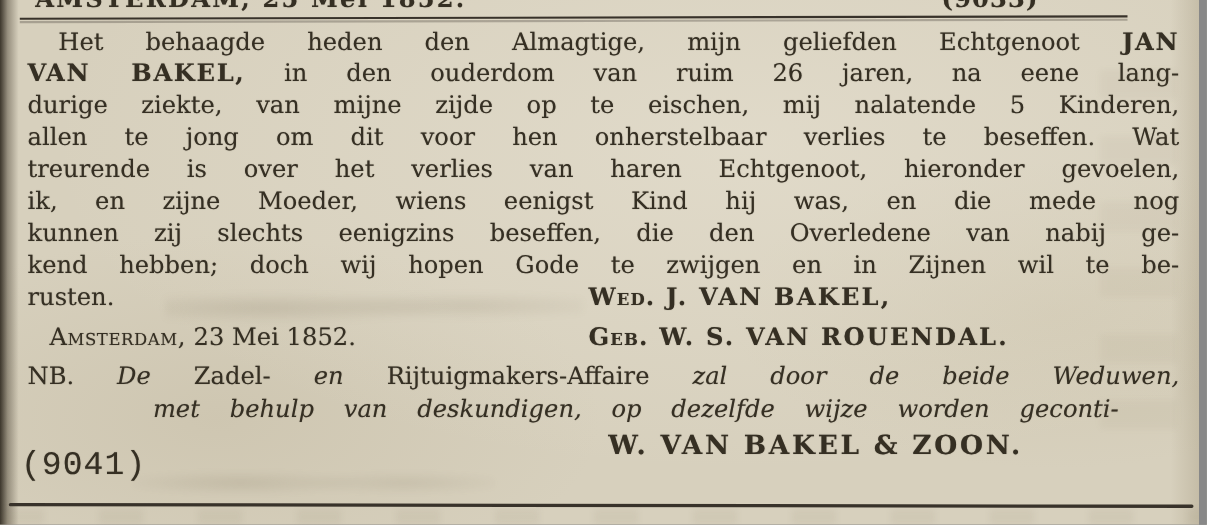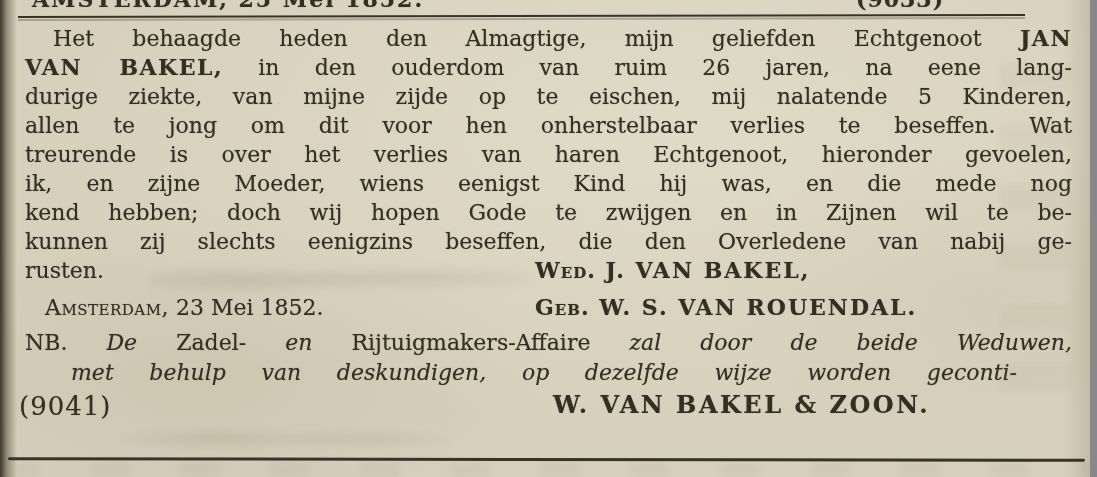--- a/index.html
+++ b/index.html
@@ -34,24 +34,24 @@
   .indent{text-indent:28px;}
   .b{font-weight:bold;letter-spacing:1.5px;}
   .sc{font-variant:small-caps;font-weight:bold;letter-spacing:1px;}
   .scn{font-variant:small-caps;letter-spacing:.5px;}
   .i{font-style:italic;}
   .rel{position:relative;}
   .rpos{position:absolute;left:510px;top:0;white-space:nowrap;}
   .name{font-weight:bold;letter-spacing:2px;}
   .gap10{margin-top:8px;}
   .nb-line{margin-top:6px;text-align:justify;text-align-last:justify;height:30px;}
-  .nb-cont{margin-left:46px;margin-right:55px;text-align:justify;text-align-last:justify;height:30px;font-style:italic;}
+  .nb-cont{margin-left:114px;margin-right:55px;text-align:justify;text-align-last:justify;height:30px;font-style:italic;}
   .nb-end{margin-left:90px;height:30px;font-style:italic;word-spacing:6px;}
   .lastline{position:relative;height:34px;margin-top:2px;}
-  .adnum{position:absolute;left:-6px;top:2px;font-size:26px;letter-spacing:1px;}
+  .adnum{position:absolute;left:-6px;top:20px;font-size:30px;letter-spacing:1px;font-family:Liberation Mono, monospace;}
   .firm{position:absolute;left:528px;top:0;font-weight:bold;font-size:24px;letter-spacing:2.5px;white-space:nowrap;}
   
   .bleed{position:absolute;filter:blur(3px);pointer-events:none;}
   .bleed1{left:150px;top:262px;width:380px;height:36px;opacity:.5;background:
     radial-gradient(60% 55% at 25% 50%, rgba(122,111,88,.38), rgba(0,0,0,0) 72%),
     radial-gradient(55% 50% at 72% 45%, rgba(122,111,88,.30), rgba(0,0,0,0) 70%);}
   .bleed2{left:120px;top:424px;width:330px;height:30px;opacity:.45;background:
     radial-gradient(50% 55% at 30% 50%, rgba(118,107,84,.35), rgba(0,0,0,0) 70%),
     radial-gradient(45% 50% at 75% 50%, rgba(118,107,84,.28), rgba(0,0,0,0) 70%);}
   .bleed3{left:0;top:463px;width:1097px;height:14px;opacity:.35;background:
@@ -73,22 +73,22 @@
   <div class="col">
 
     <div class="jline indent"><span>Het behaagde heden den Almagtige, mijn geliefden Echtgenoot </span><span class="b">JAN</span></div>
 
     <div class="jline"><span class="b">VAN BAKEL,</span><span> in den ouderdom van ruim 26 jaren, na eene lang-</span></div>
 
     <div class="jline">durige ziekte, van mijne zijde op te eischen, mij nalatende 5 Kinderen,</div>
     <div class="jline">allen te jong om dit voor hen onherstelbaar verlies te beseffen. Wat</div>
     <div class="jline">treurende is over het verlies van haren Echtgenoot, hieronder gevoelen,</div>
     <div class="jline">ik, en zijne Moeder, wiens eenigst Kind hij was, en die mede nog</div>
+    <div class="jline">kunnen zij slechts eenigzins beseffen, die den Overledene van nabij ge-</div>
     <div class="jline">kend hebben; doch wij hopen Gode te zwijgen en in Zijnen wil te be-</div>
-    <div class="jline">kunnen zij slechts eenigzins beseffen, die den Overledene van nabij ge-</div>
 
     <div class="plain rel">
       <span>rusten.</span>
       <span class="rpos"><span class="sc">Wed.</span><span class="name"> J. VAN BAKEL,</span></span>
     </div>
 
     <div class="plain rel gap10">
       <span style="margin-left:20px"><span class="scn">Amsterdam,</span><span> 23 Mei 1852.</span></span>
       <span class="rpos"><span class="sc">Geb.</span><span class="name"> W. S. VAN ROUENDAL.</span></span>
     </div>

